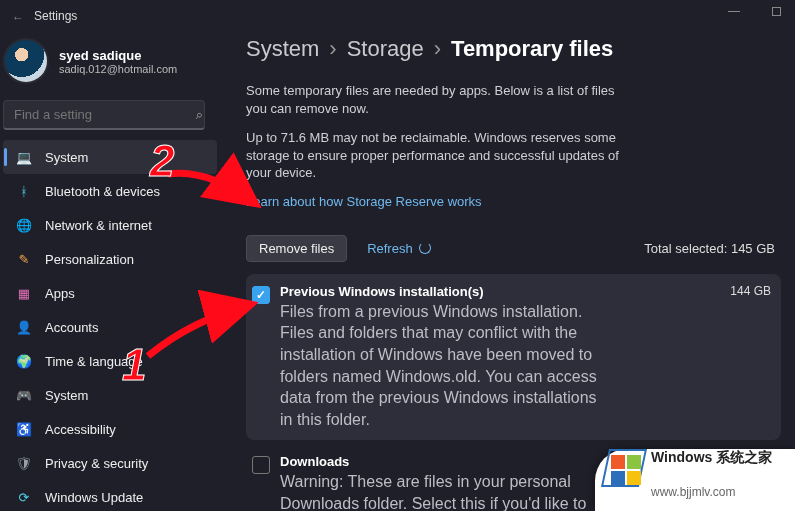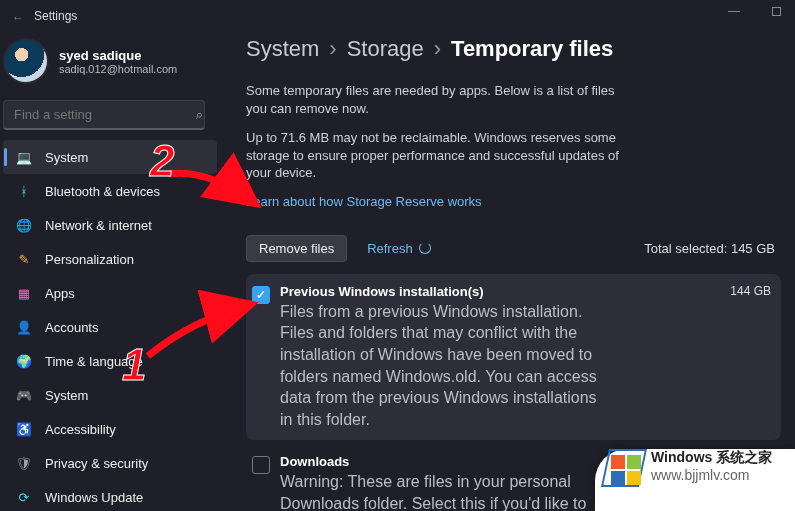--- a/index.html
+++ b/index.html
@@ -92,21 +92,21 @@
     box-shadow: -2px -2px 6px rgba(0,0,0,.25);
   }
   .winlogo { width:38px; height:38px; position:relative;}
   .winlogo .frame{position:absolute;inset:0;border:2px solid #2c6fb8;transform:skewX(-12deg);}
   .winlogo .q{position:absolute;width:14px;height:14px;}
   .winlogo .a{background:#f05a28;left:6px;top:6px;}
   .winlogo .b{background:#8bc53f;left:22px;top:6px;}
   .winlogo .c{background:#2c6fb8;left:6px;top:22px;}
   .winlogo .d{background:#f6c20d;left:22px;top:22px;}
   .watermark .t1{font-size:14px;font-weight:700;color:#222;}
-  .watermark .t2{font-size:14px;color:#666;}
+  .watermark .t2{font-size:12px;color:#666;margin-top:18px;}
 </style>
 </head>
 <body>
 
 <div class="titlebar">
   <div class="back">←</div>
   <div class="title">Settings</div>
 </div>
 <div class="win-controls">
   <div>

